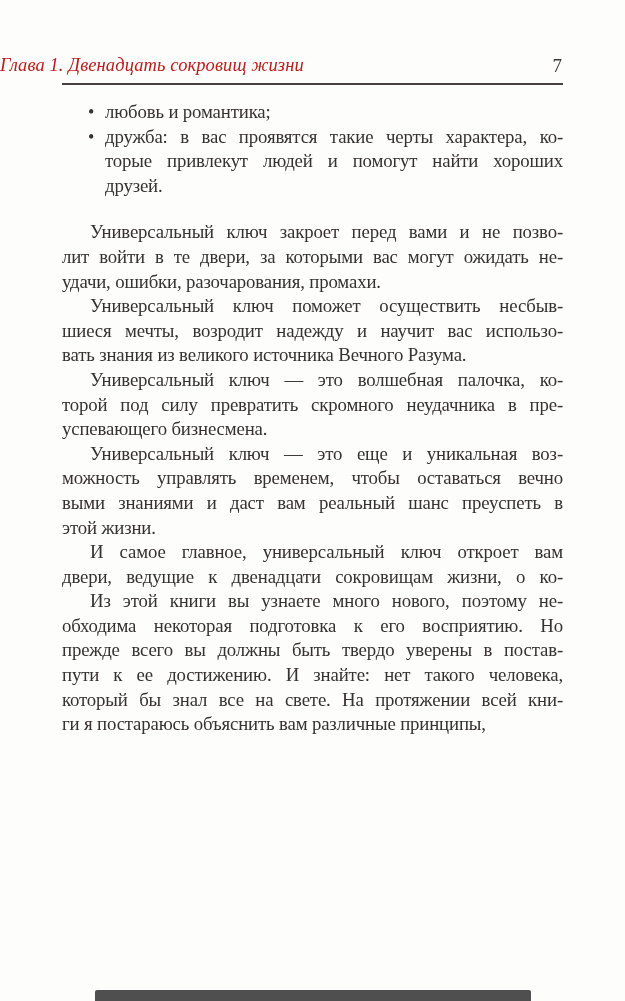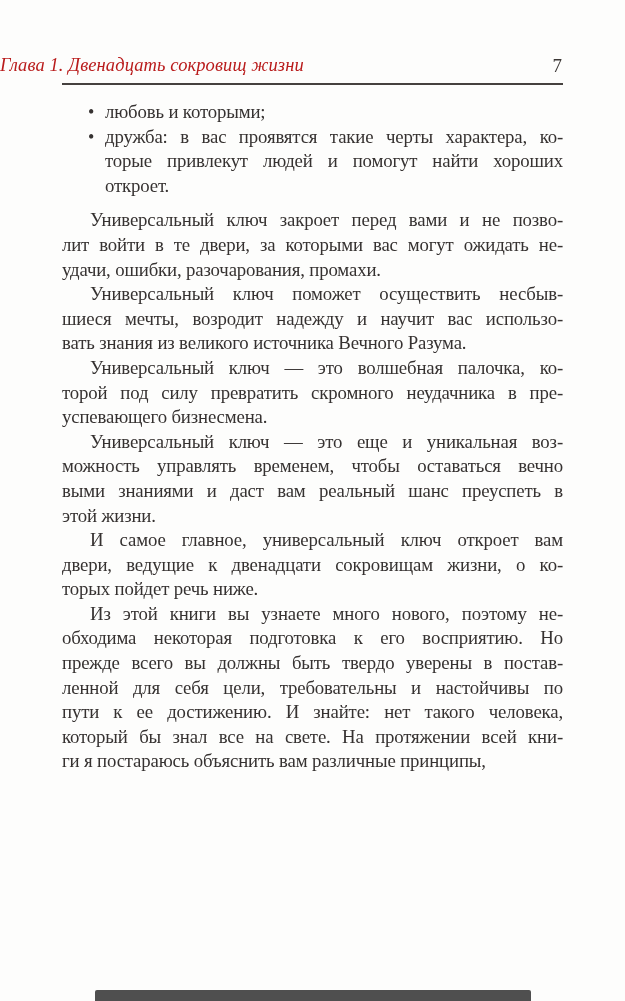--- a/index.html
+++ b/index.html
@@ -49,21 +49,21 @@
     text-align-last: justify;
   }
   .line.end { text-align-last: left; }
   .line.first { text-indent: 28px; }
 
   .bullet-item { position: relative; padding-left: 43px; }
   .bullet-marker {
     position: absolute; left: 26px; top: 0;
     font-size: 18px;
   }
-  .paragraphs { margin-top: 10px; }
+  .paragraphs { margin-top: 22px; }
 
   
   .bottom-bar {
     position: absolute;
     left: 95px; bottom: 0;
     width: 436px; height: 11px;
     background: #4f4f4f;
     border-radius: 2px 2px 0 0;
   }
 </style>
@@ -72,27 +72,27 @@
 
 <div class="page">
   <div class="header-title">Глава 1. Двенадцать сокровищ жизни</div>
   <div class="page-number">7</div>
   <div class="header-rule"></div>
 
   <div class="content">
     <div>
         <div class="bullet-item">
           <span class="bullet-marker">•</span>
-          <div class="line end">любовь и которыми;</div>
+          <div class="line end">любовь и романтика;</div>
         </div>
         <div class="bullet-item">
           <span class="bullet-marker">•</span>
           <div class="line">дружба: в вас проявятся такие черты характера, ко-</div>
           <div class="line">торые привлекут людей и помогут найти хороших</div>
-          <div class="line end">откроет.</div>
+          <div class="line end">друзей.</div>
         </div>
       </div>
     <div class="paragraphs">
         <div>
           <div class="line first">Универсальный ключ закроет перед вами и не позво-</div>
           <div class="line">лит войти в те двери, за которыми вас могут ожидать не-</div>
           <div class="line end">удачи, ошибки, разочарования, промахи.</div>
         </div>
         <div>
           <div class="line first">Универсальный ключ поможет осуществить несбыв-</div>
@@ -108,27 +108,25 @@
           <div class="line first">Универсальный ключ — это еще и уникальная воз-</div>
           <div class="line">можность управлять временем, чтобы оставаться вечно</div>
         </div>
         <div>
           <div class="line">выми знаниями и даст вам реальный шанс преуспеть в</div>
           <div class="line end">этой жизни.</div>
         </div>
         <div>
           <div class="line first">И самое главное, универсальный ключ откроет вам</div>
           <div class="line">двери, ведущие к двенадцати сокровищам жизни, о ко-</div>
-          <div class="line end">торых пойдет речь ниже.</div>
         </div>
         <div>
           <div class="line first">Из этой книги вы узнаете много нового, поэтому не-</div>
           <div class="line">обходима некоторая подготовка к его восприятию. Но</div>
           <div class="line">прежде всего вы должны быть твердо уверены в постав-</div>
-          <div class="line">ленной для себя цели, требовательны и настойчивы по</div>
           <div class="line">пути к ее достижению. И знайте: нет такого человека,</div>
           <div class="line">который бы знал все на свете. На протяжении всей кни-</div>
           <div class="line end">ги я постараюсь объяснить вам различные принципы,</div>
         </div>
       </div>
   </div>
 
   <div class="bottom-bar"></div>
 </div>
 

